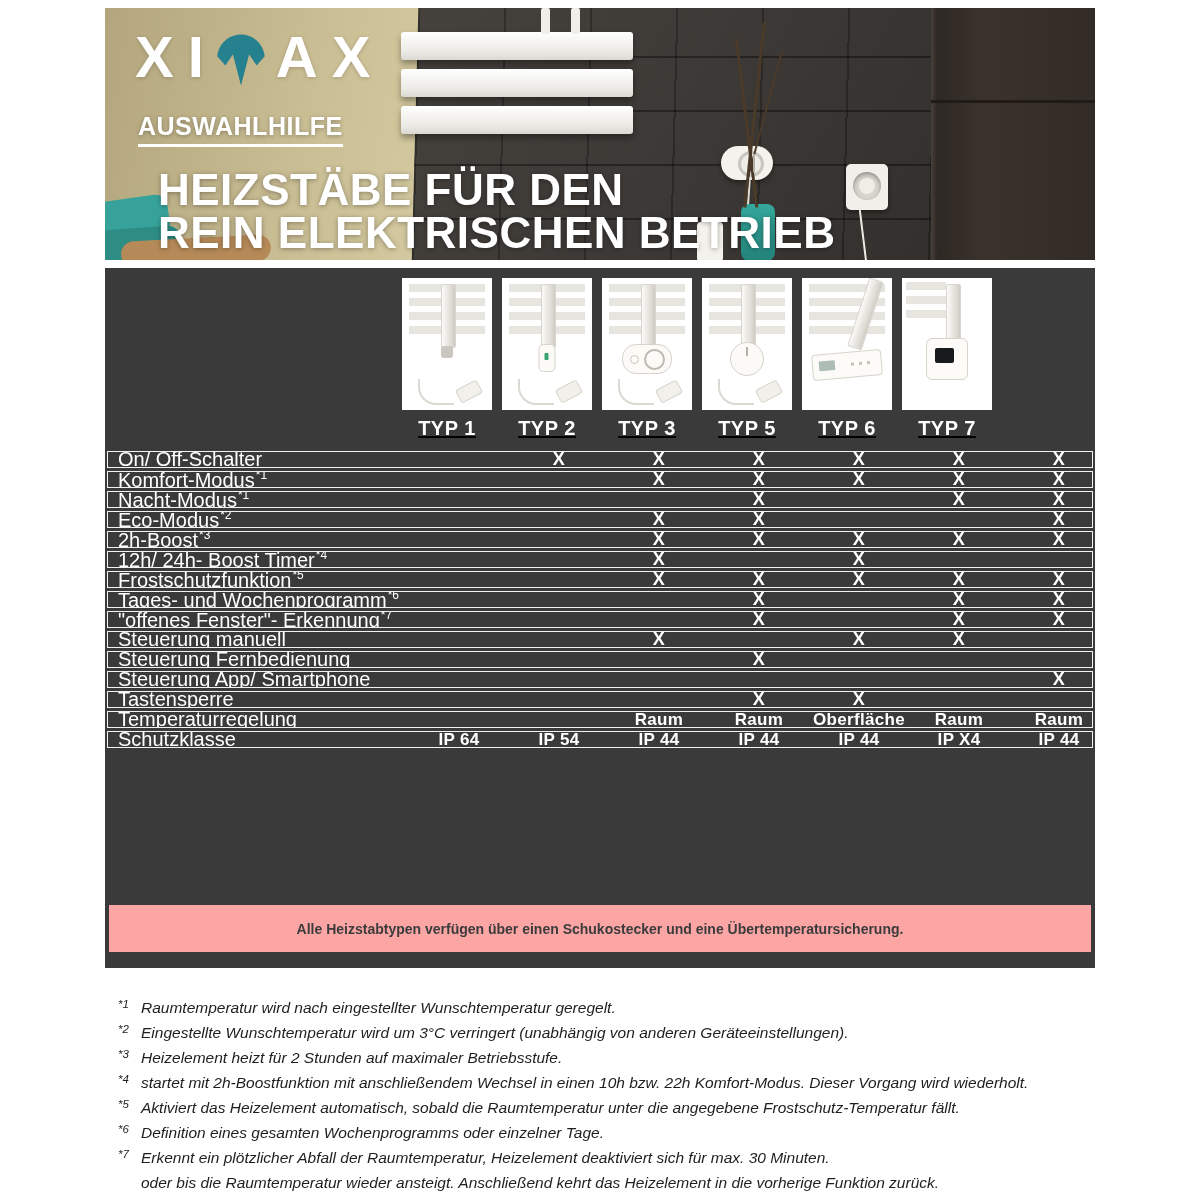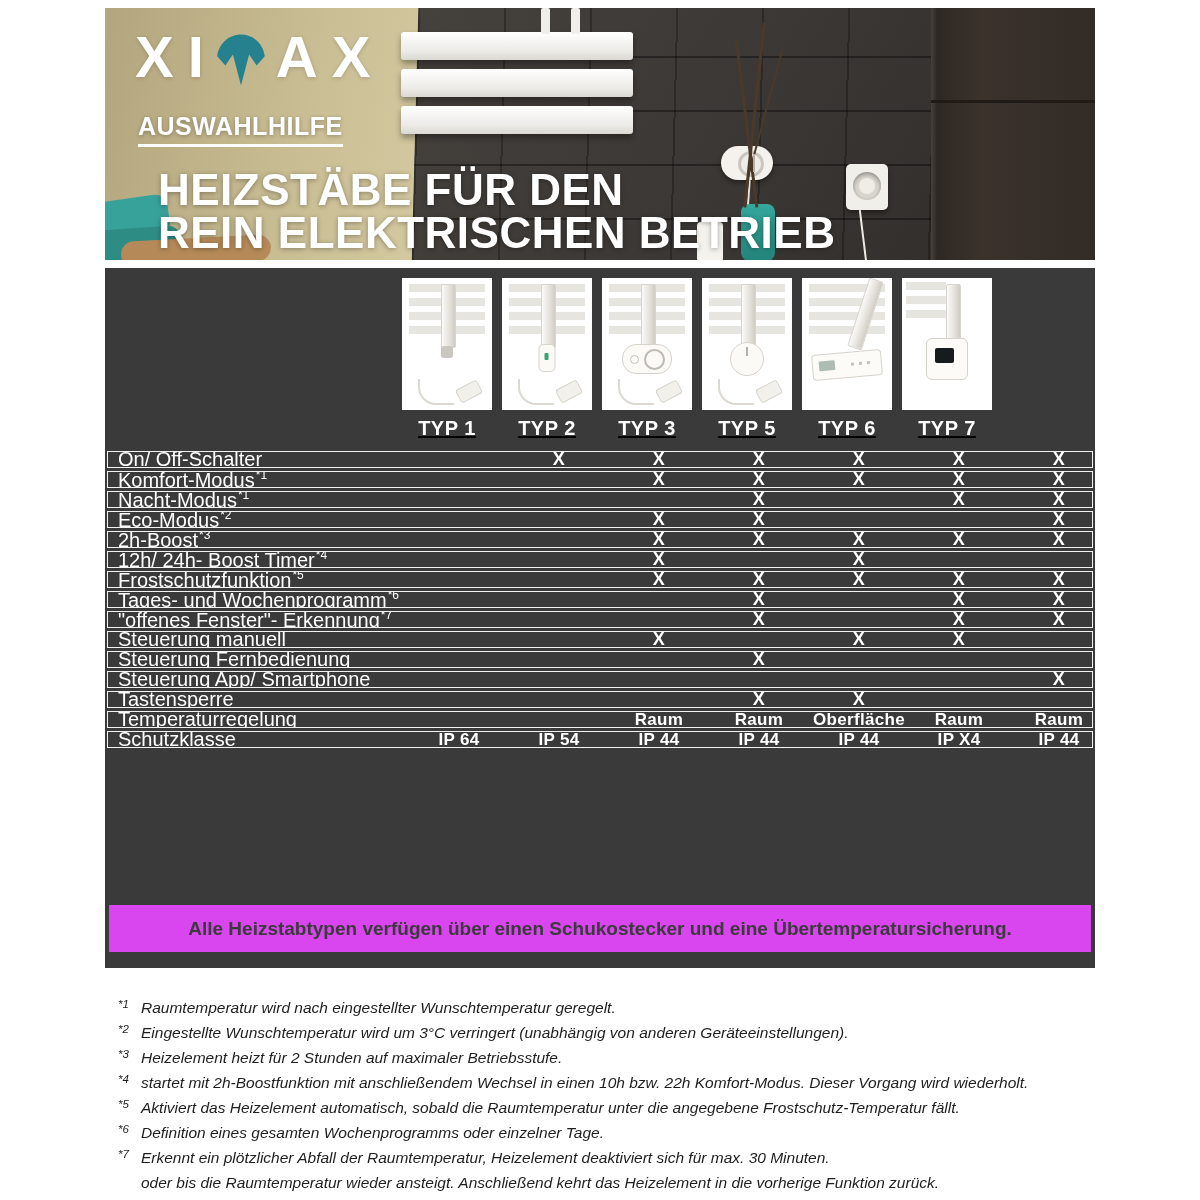--- a/index.html
+++ b/index.html
@@ -98,23 +98,23 @@
   .v-box .device::after{content:"";position:absolute;left:8px;top:9px;width:19px;height:15px;background:#171b1e;border-radius:2px;}
 
   #matrix-rows{position:absolute;left:2px;right:2px;top:183px;}
   .m-row{display:flex;align-items:center;height:17px;border:1.5px solid #f2f2f2;
         box-sizing:border-box;margin-bottom:3px;overflow:hidden;}
   .m-label{flex:0 0 291px;padding-left:10px;font-size:20px;color:#ffffff;white-space:nowrap;}
   .m-label sup{font-size:12px;margin-left:1px;}
   .m-cell{flex:0 0 100px;text-align:center;font-weight:700;color:#ffffff;font-size:17px;letter-spacing:.3px;}
   .m-cell.xmark{font-size:18px;}
 
-  .banner{position:absolute;left:4px;right:4px;top:637px;height:47px;background:#d946ef;
+  .banner{position:absolute;left:4px;right:4px;top:637px;height:47px;background:#fca5a5;
         display:flex;align-items:center;justify-content:center;
-        font-weight:700;font-size:19px;color:#3b3b3b;}
+        font-weight:700;font-size:14px;color:#3b3b3b;}
 
   
   .footnotes{position:absolute;left:118px;top:996px;width:975px;font-style:italic;
         font-size:15.5px;color:#1e1e1e;}
   .fn{position:relative;padding-left:23px;line-height:23px;margin-bottom:2px;}
   .fn-marker{position:absolute;left:0;top:-3px;font-size:11.5px;}
 </style>
 </head>
 <body>
 

